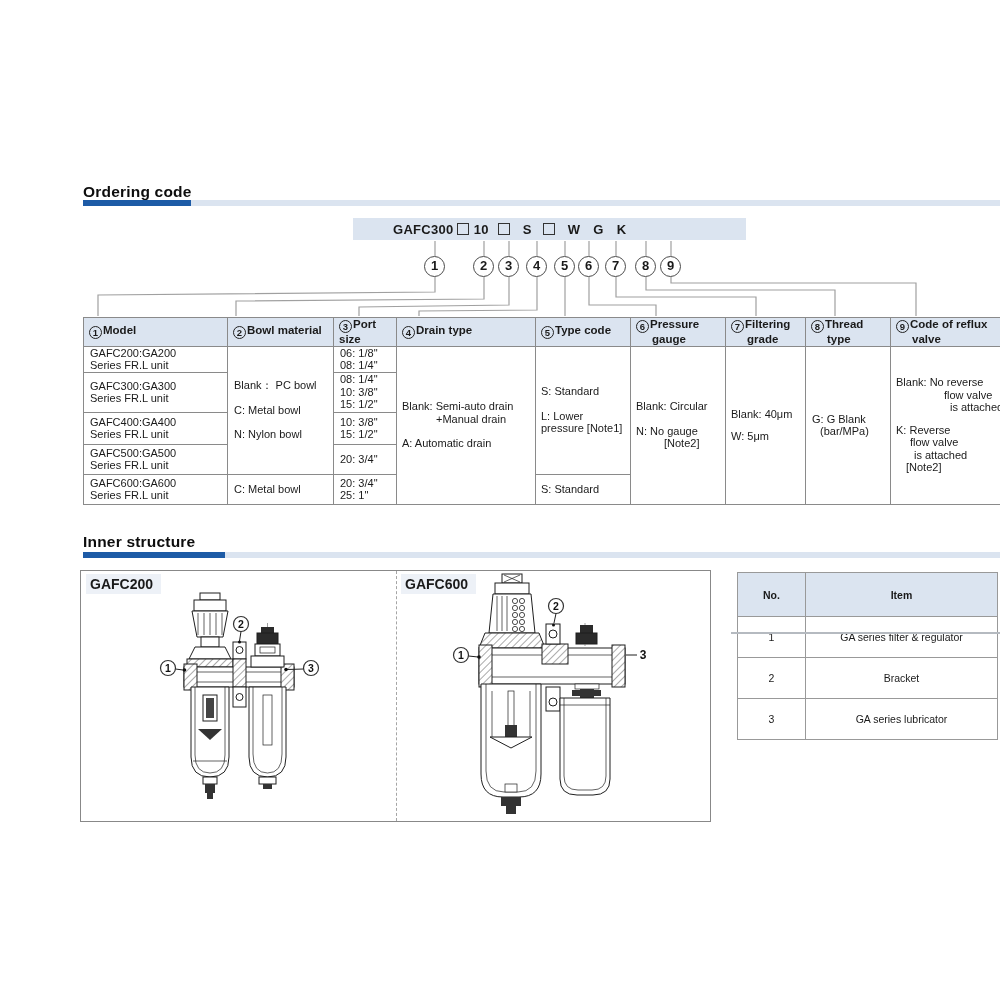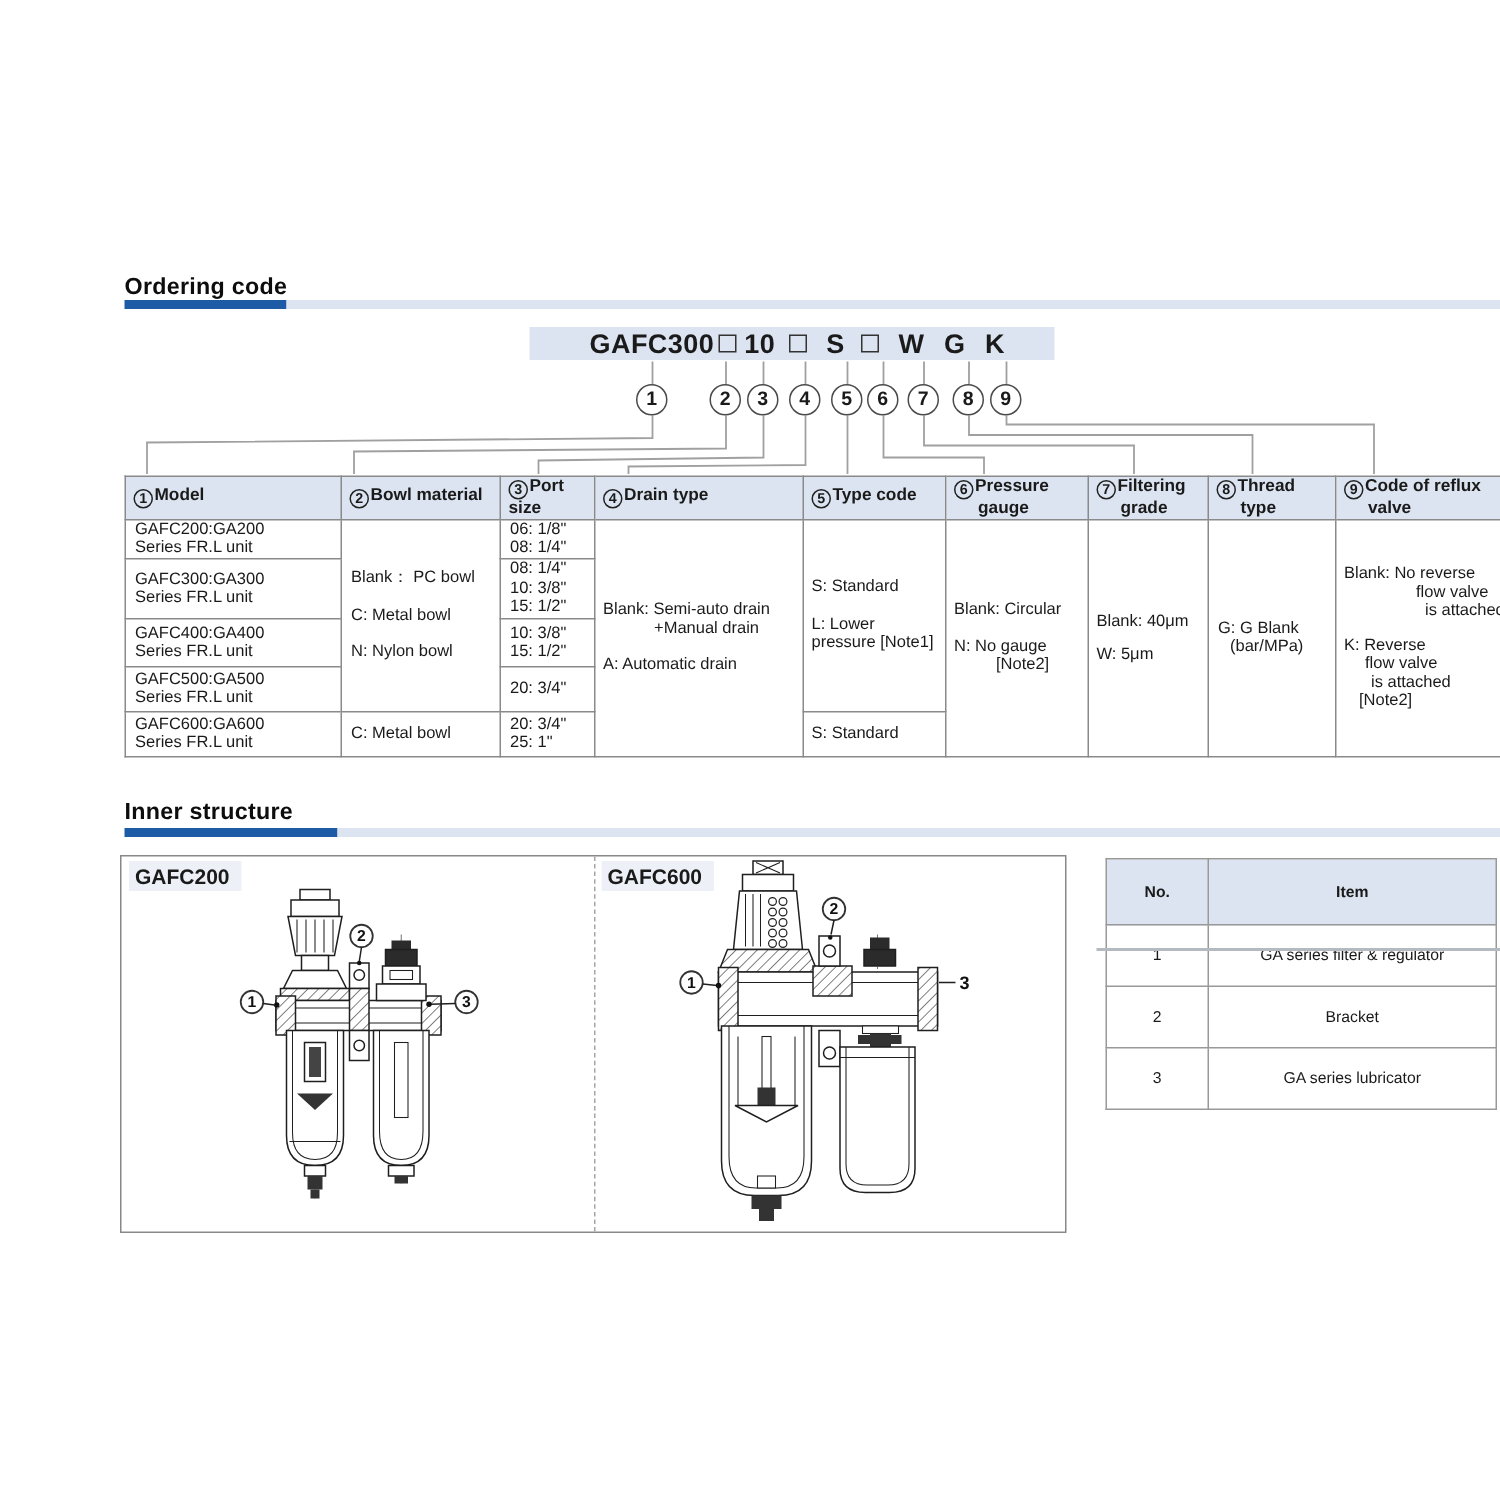--- a/index.html
+++ b/index.html
@@ -2,23 +2,23 @@
 <html><head>
 <meta charset="utf-8">
 <style>
   html,body{margin:0;padding:0;background:#fff;}
   .page{position:relative;width:1000px;height:1000px;background:#fff;overflow:hidden;
         font-family:"Liberation Sans",sans-serif;color:#1a1a1a;margin-left:48px;}
   .sec-title{position:absolute;font-size:15.5px;font-weight:bold;color:#0d0d0d;letter-spacing:.2px;}
   .bar-dark{position:absolute;height:6px;background:#1d5ba6;}
   .bar-light{position:absolute;height:6px;background:#dbe4f0;}
   
-  .code-bar{position:absolute;left:305px;top:218px;width:350px;height:22px;background:#dbe4f0;
+  .code-bar{position:absolute;left:305px;top:218px;width:393px;height:22px;background:#dbe4f0;
             display:flex;align-items:center;padding-left:40px;box-sizing:border-box;
-            font-size:18px;font-weight:bold;letter-spacing:.3px;}
+            font-size:13px;font-weight:bold;letter-spacing:.3px;}
   .code-seg{white-space:nowrap;}
   .code-box{display:inline-block;width:12px;height:12px;border:1.5px solid #333;box-sizing:border-box;}
   
   .callout{position:absolute;width:21px;height:21px;border:1.5px solid #4a4a4a;border-radius:50%;
            background:#fff;font-weight:bold;font-size:13px;line-height:18px;text-align:center;
            box-sizing:border-box;z-index:3;}
   .overlay{position:absolute;left:0;top:0;z-index:1;pointer-events:none;}
   
   .otable{position:absolute;left:35px;top:317px;width:925px;border-collapse:collapse;table-layout:fixed;
           font-size:11px;line-height:12.5px;z-index:2;background:#fff;border:1.5px solid #666;}

